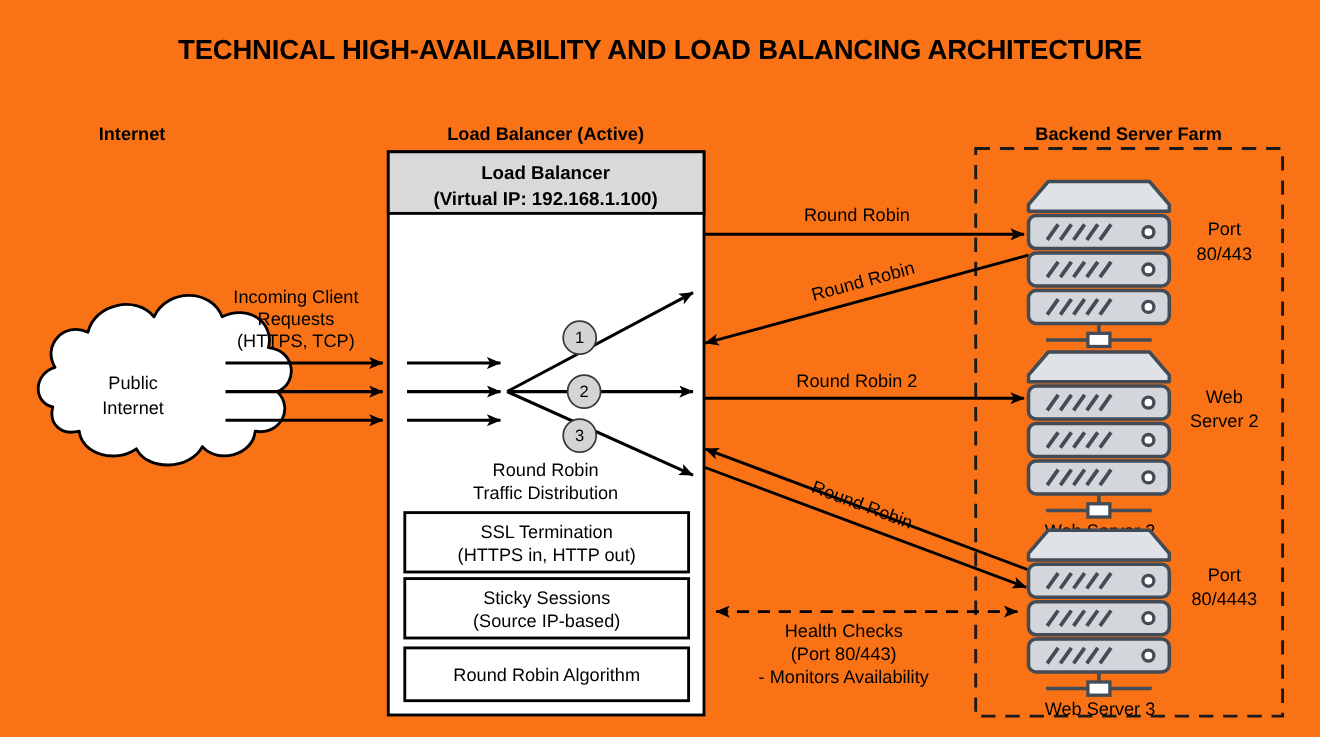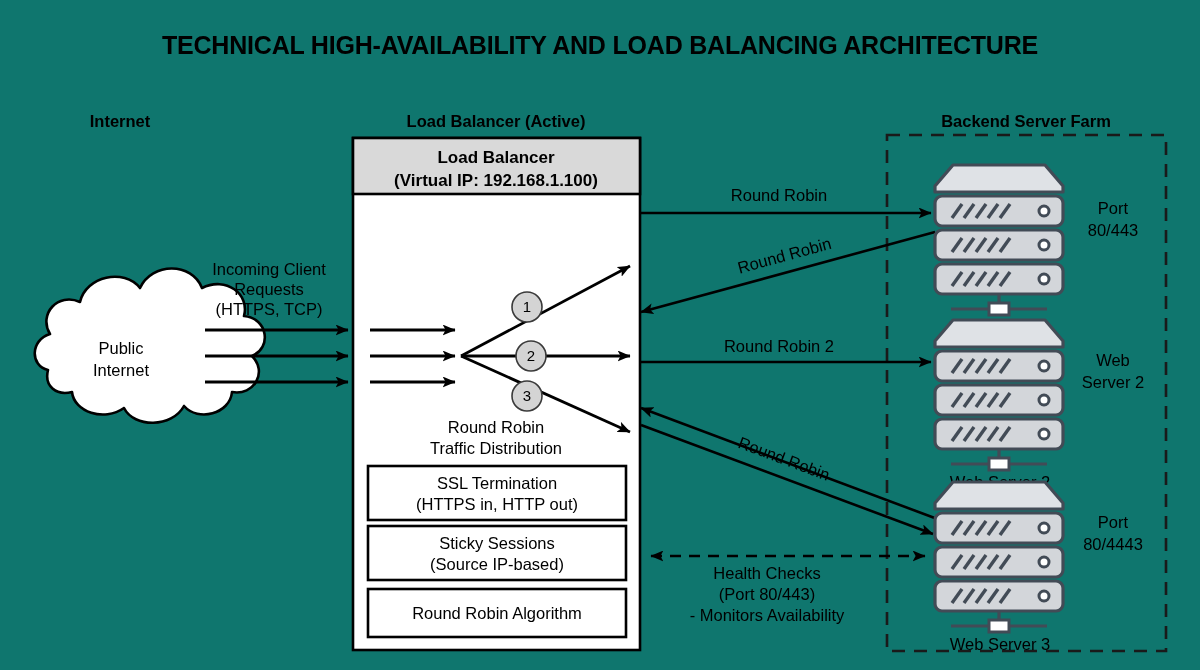--- a/index.html
+++ b/index.html
@@ -8,21 +8,21 @@
     background: #ffffff;
   }
   body {
     font-family: "Liberation Sans", sans-serif;
     color: #000000;
   }
   #canvas {
     position: relative;
     width: 1200px;
     height: 670px;
-    background: #0f766e;
+    background: #f97316;
     overflow: hidden;
   }
   #diagram-svg {
     position: absolute;
     left: 0;
     top: 0;
     width: 1200px;
     height: 670px;
   }
   .lbl {

